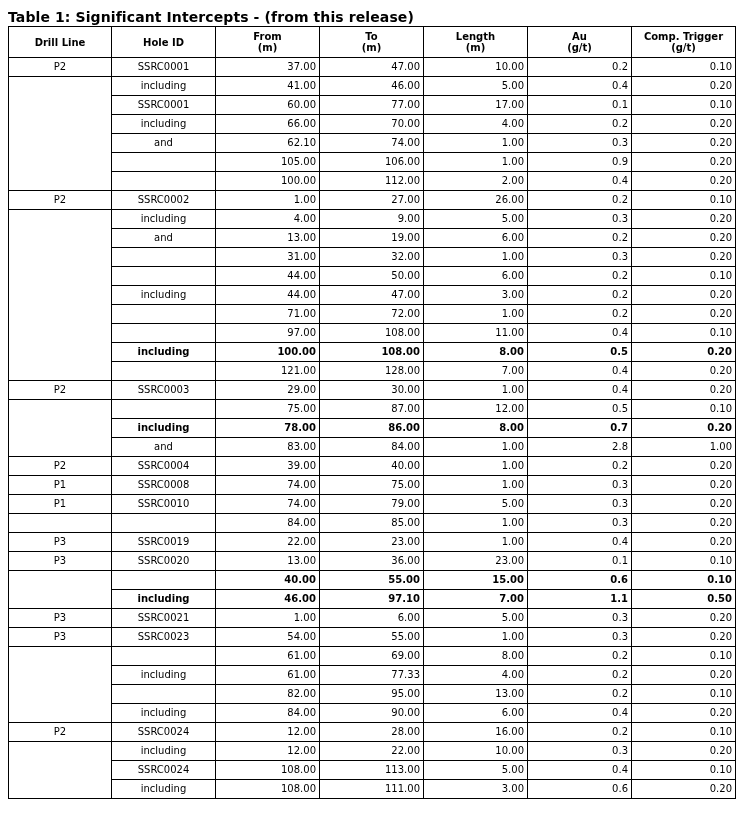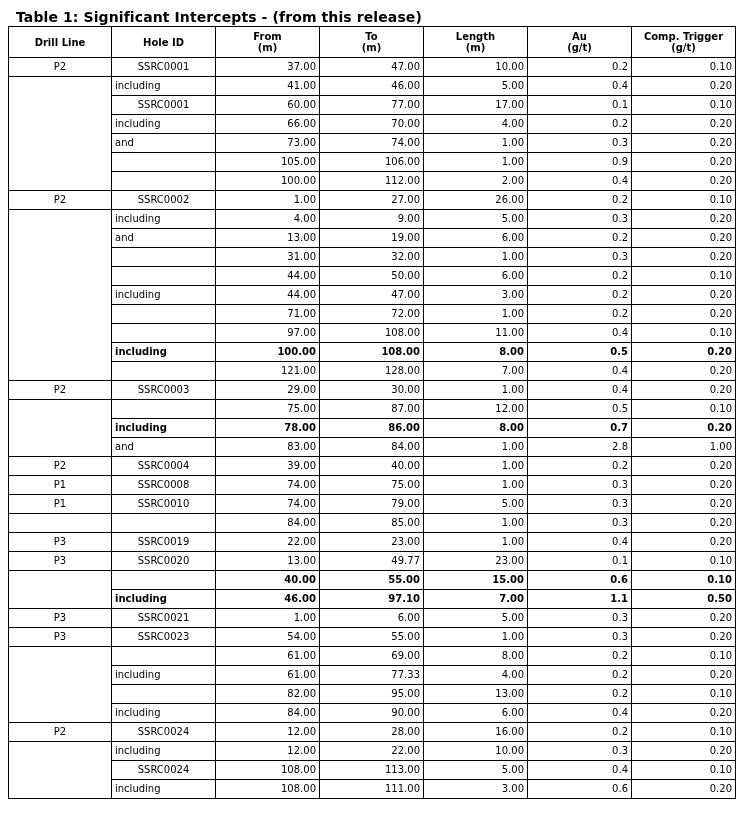--- a/index.html
+++ b/index.html
@@ -1,25 +1,25 @@
 <!DOCTYPE html>
 <html><head>
 <meta charset="utf-8">
 <style>
   html, body { margin: 0; padding: 0; background: #ffffff; }
   body { width: 748px; height: 824px; position: relative; font-family: "DejaVu Sans", sans-serif; color: #000; }
-  .title { position: absolute; left: 16px; top: 9px; font-size: 14px; font-weight: bold; letter-spacing: 0.1px; }
+  .title { position: absolute; left: 8px; top: 9px; font-size: 14px; font-weight: bold; letter-spacing: 0.1px; }
   table { position: absolute; left: 8px; top: 26px; border-collapse: collapse; table-layout: fixed; width: 727px; }
   col.c1 { width: 103px; } col.c2 { width: 104px; } col.c3 { width: 104px; } col.c4 { width: 104px; }
   col.c5 { width: 104px; } col.c6 { width: 104px; } col.c7 { width: 104px; }
   th, td { border: 1px solid #000; font-size: 10px; padding: 0 3px; overflow: hidden; white-space: nowrap; }
   th { height: 30px; font-weight: bold; text-align: center; line-height: 11px; vertical-align: middle; }
   td { height: 18px; line-height: 18px; text-align: right; vertical-align: middle; }
   td.dl, td.hid { text-align: center; }
-  td.qual { text-align: left; }
+  td.qual { text-align: center; }
   tr.bold td { font-weight: bold; }
   td.dl.span { vertical-align: top; }
 </style>
 </head>
 <body>
 
 <div class="title">Table 1: Significant Intercepts - (from this release)</div>
 
 <table>
   <colgroup>
@@ -72,21 +72,21 @@
       <tr>
         <td class="qual">including</td>
         <td>66.00</td>
         <td>70.00</td>
         <td>4.00</td>
         <td>0.2</td>
         <td>0.20</td>
       </tr>
       <tr>
         <td class="qual">and</td>
-        <td>73.00</td>
+        <td>62.10</td>
         <td>74.00</td>
         <td>1.00</td>
         <td>0.3</td>
         <td>0.20</td>
       </tr>
       <tr>
         <td class="hid"></td>
         <td>105.00</td>
         <td>106.00</td>
         <td>1.00</td>
@@ -259,21 +259,21 @@
         <td>22.00</td>
         <td>23.00</td>
         <td>1.00</td>
         <td>0.4</td>
         <td>0.20</td>
       </tr>
       <tr>
         <td class="dl">P3</td>
         <td class="hid">SSRC0020</td>
         <td>13.00</td>
-        <td>49.77</td>
+        <td>36.00</td>
         <td>23.00</td>
         <td>0.1</td>
         <td>0.10</td>
       </tr>
       <tr class="bold">
         <td class="dl span" rowspan="2"></td>
         <td class="hid"></td>
         <td>40.00</td>
         <td>55.00</td>
         <td>15.00</td>

